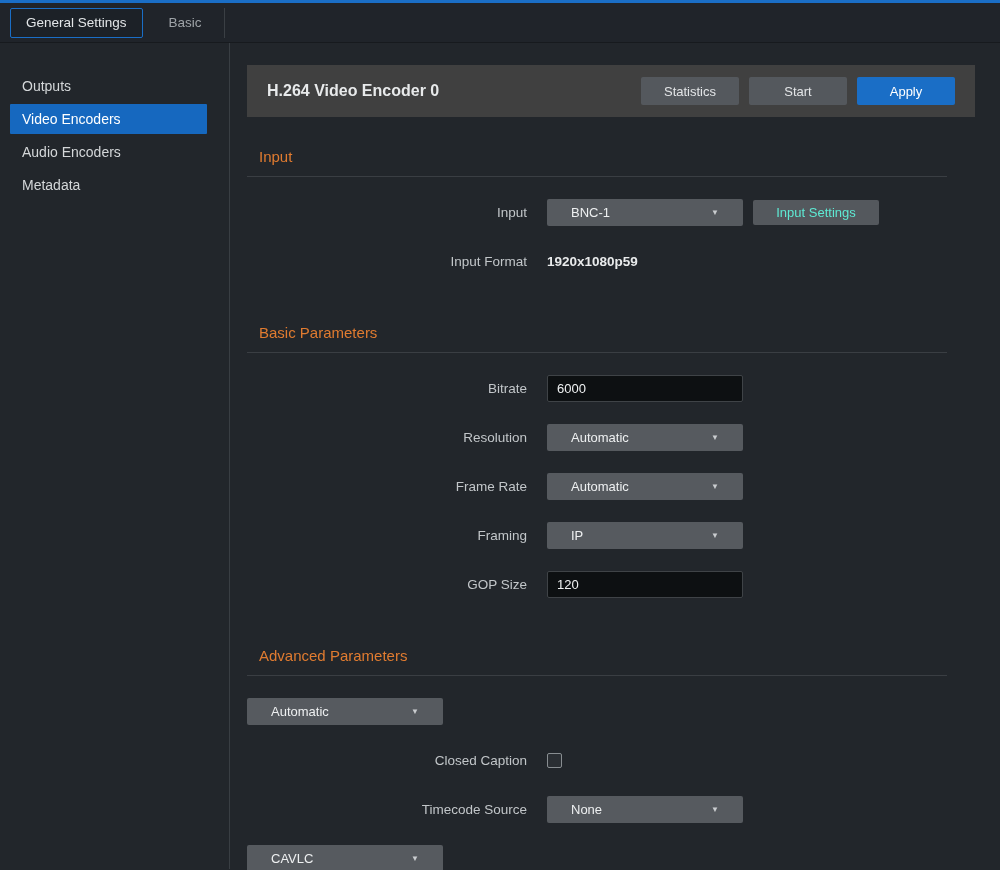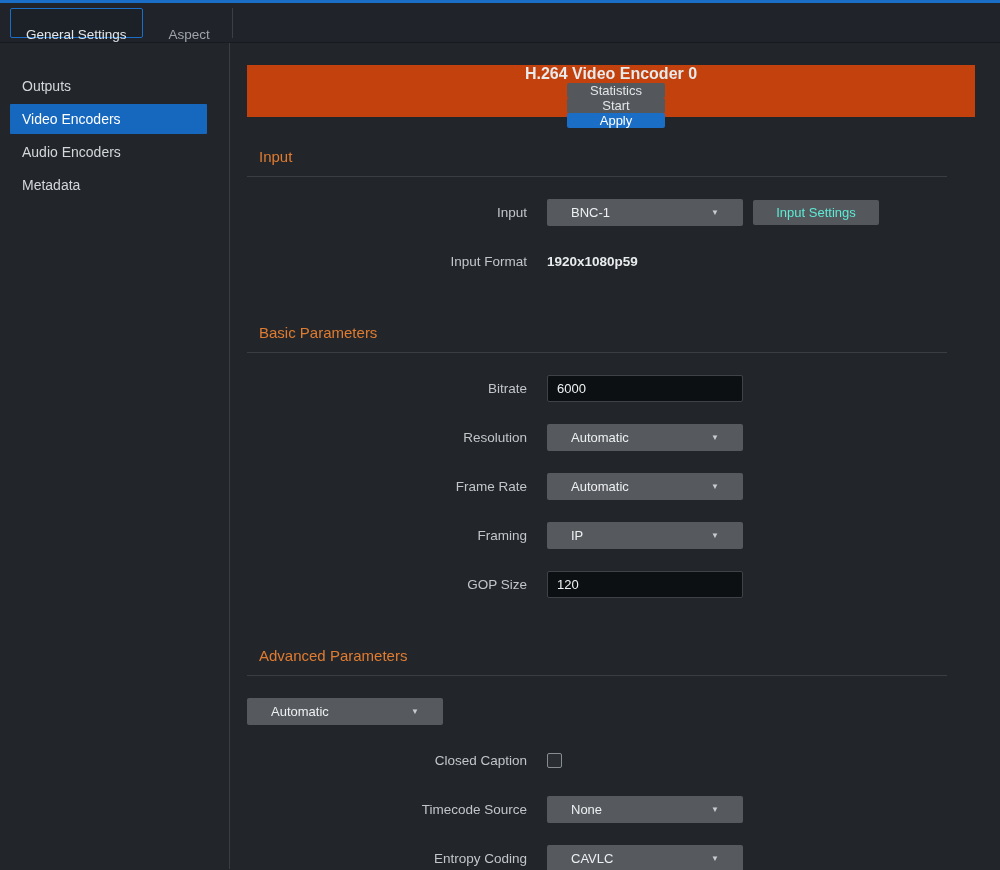--- a/index.html
+++ b/index.html
@@ -15,21 +15,21 @@
   .topbar {
     height: 40px;
     background: #20242a;
     border-bottom: 1px solid #171a1e;
     display: flex;
     align-items: center;
   }
   .tab {
     height: 30px;
     line-height: 28px;
-    padding: 12px 15px;
+    padding: 0 15px;
     margin-left: 10px;
     font-size: 13.5px;
     color: #9fa4a8;
     cursor: pointer;
     border: 1px solid transparent;
     border-radius: 2px;
   }
   .tab.active {
     border-color: #1a6ec6;
     background: #1c2127;
@@ -53,25 +53,24 @@
     font-size: 14px;
     cursor: pointer;
     border-radius: 1px;
   }
   .nav-item.active { background: #1668bf; color: #ffffff; }
   .main { flex: 1; padding: 0 25px 0 17px; }
   
   .panel-header {
     margin-top: 22px;
     height: 52px;
-    background: #c2410c;
+    background: #404040;
     display: flex;
     align-items: center;
     padding: 0 20px;
-    flex-direction: column;
   }
   .panel-title { flex: 1; font-size: 16px; font-weight: bold; color: #e8eaeb; }
   .hdr-btn {
     min-width: 98px;
     height: 28px;
     margin-left: 10px;
     background: #54585d;
     color: #e3e5e7;
     border: none;
     border-radius: 2px;
@@ -143,21 +142,21 @@
     cursor: pointer;
   }
 </style>
 </head>
 <body>
 
 <div class="top-accent"></div>
 
 <div class="topbar">
   <div class="tab active">General Settings</div>
-  <div class="tab">Aspect</div>
+  <div class="tab">Basic</div>
   <div class="tab-sep"></div>
 </div>
 
 <div class="body-wrap">
   <div class="sidebar">
     <div class="nav-item">Outputs</div>
     <div class="nav-item active">Video Encoders</div>
     <div class="nav-item">Audio Encoders</div>
     <div class="nav-item">Metadata</div>
   </div>
@@ -247,21 +246,20 @@
 
       <div class="row">
         <div class="row-label">Timecode Source</div>
         <div class="dropdown">
           <span>None</span>
           <span class="caret">▼</span>
         </div>
       </div>
 
       <div class="row">
-        <div class="row-label">Entropy Coding</div>
         <div class="dropdown">
           <span>CAVLC</span>
           <span class="caret">▼</span>
         </div>
       </div>
     </div>
 
   </div>
 </div>
 

